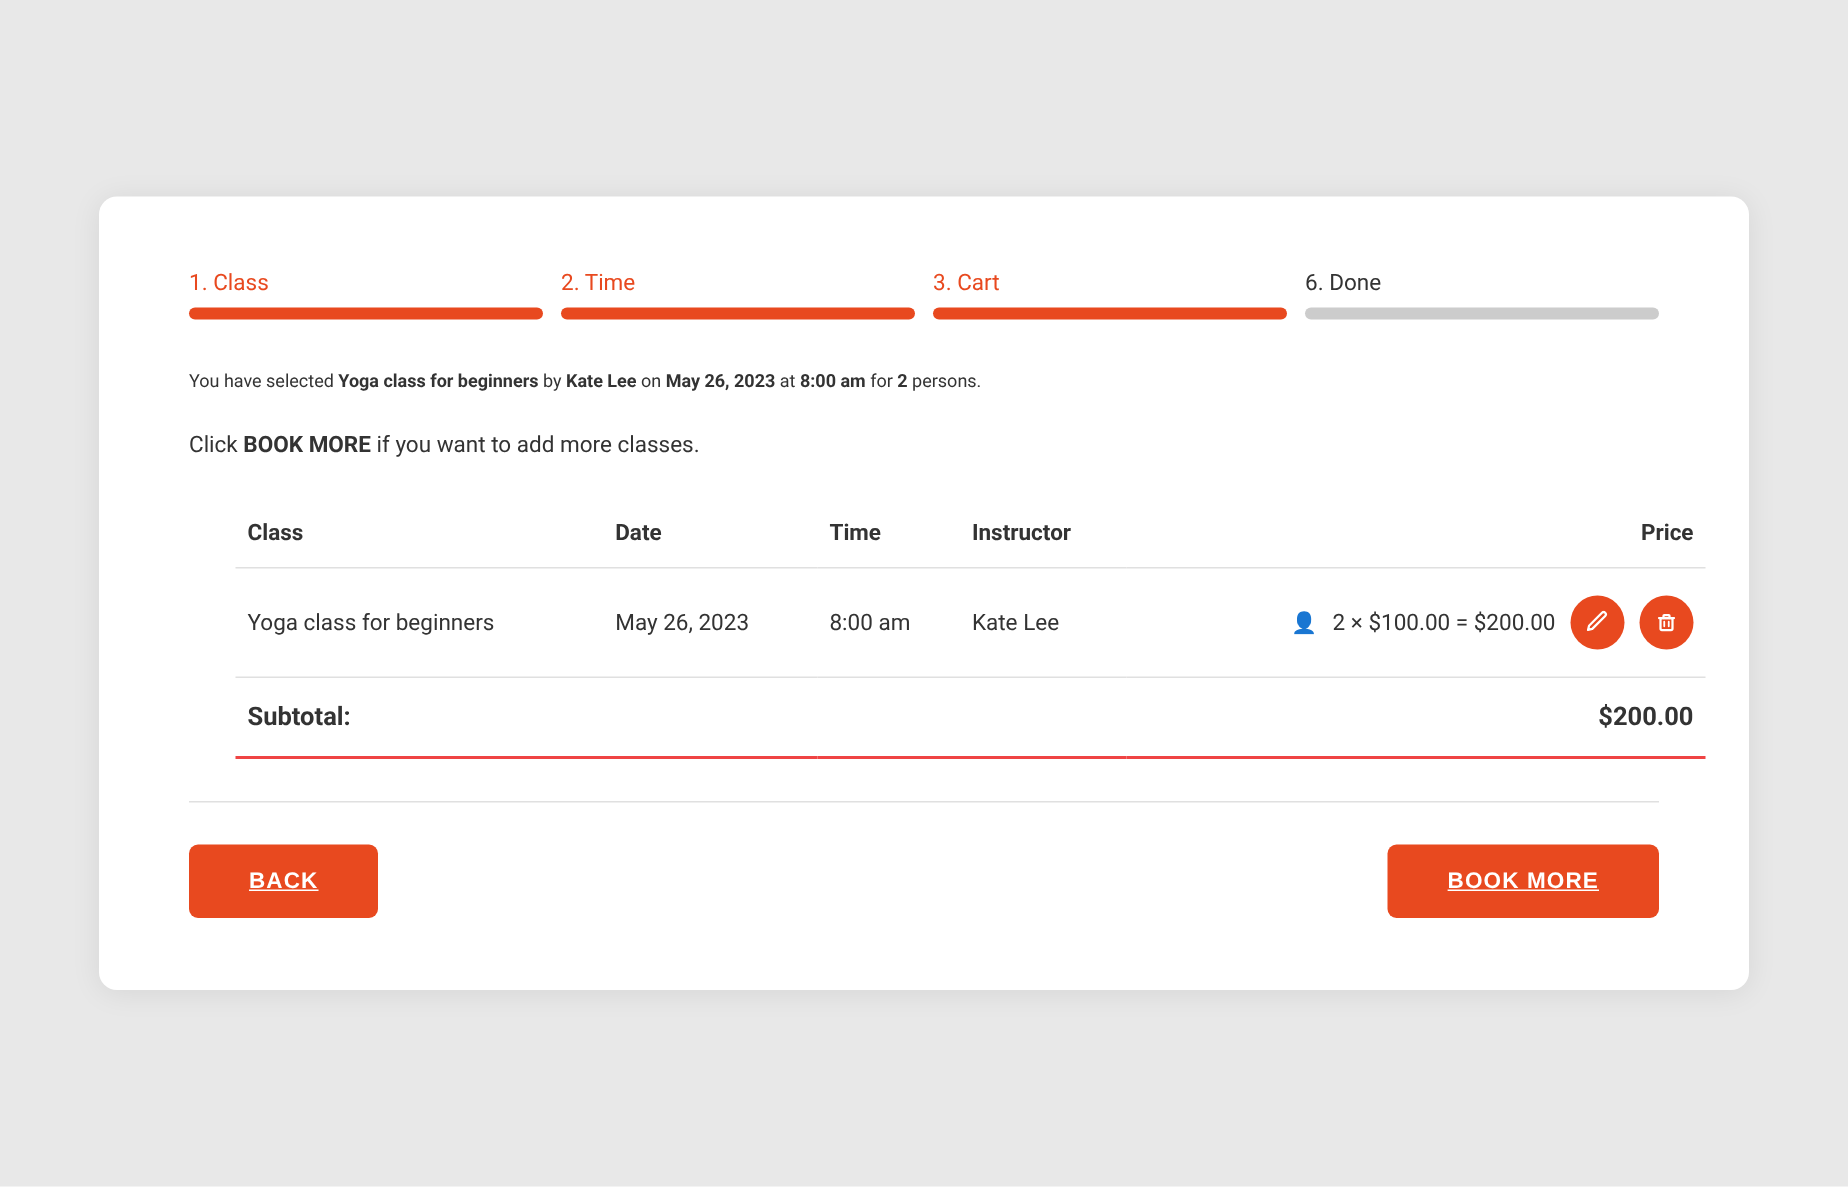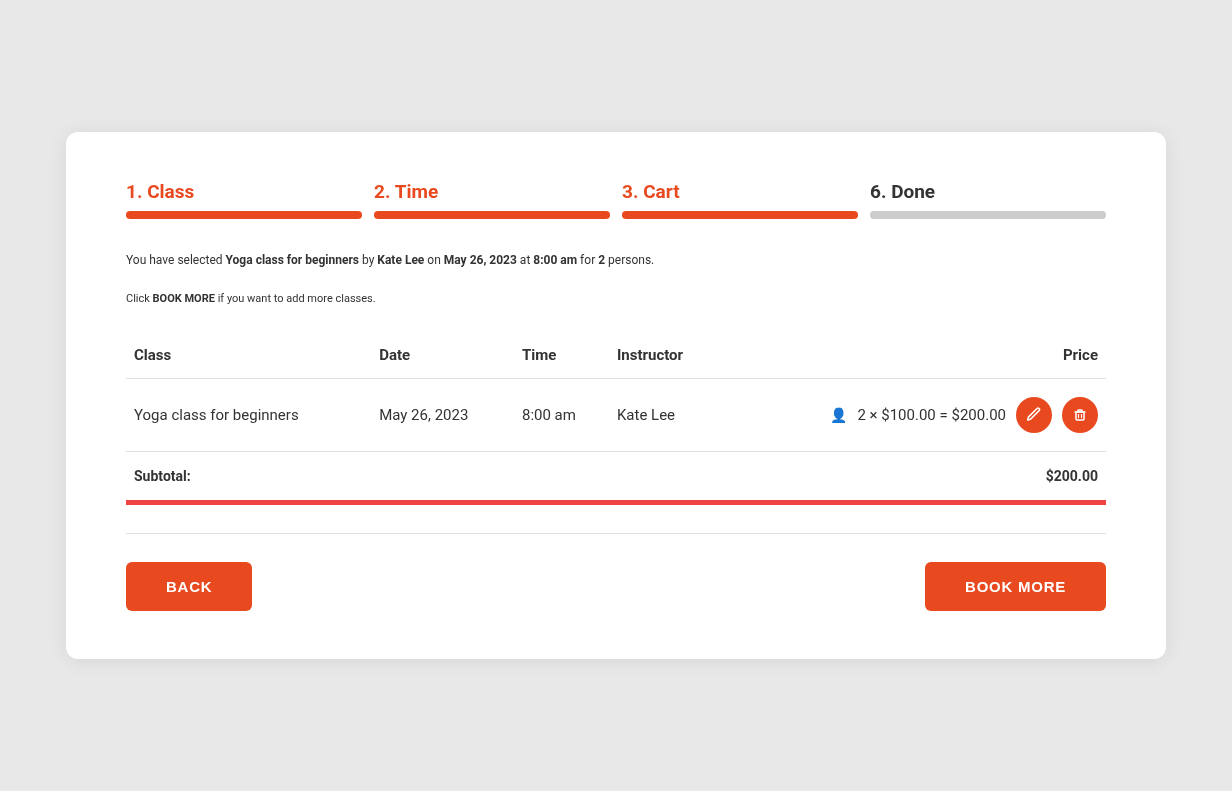--- a/index.html
+++ b/index.html
@@ -39,22 +39,22 @@
       flex-direction: column;
       gap: 8px;
       padding-right: 12px;
     }
 
     .step:last-child {
       padding-right: 0;
     }
 
     .step-label {
-      font-size: 19px;
-      font-weight: 700;
+      font-size: 15px;
+      font-weight: 400;
       color: #e8491f;
     }
 
     .step-label.inactive {
       color: #333333;
     }
 
     .step-bar {
       height: 8px;
       border-radius: 4px;
@@ -71,35 +71,36 @@
       color: #333;
       margin-bottom: 20px;
       line-height: 1.6;
     }
 
     .selection-text strong {
       font-weight: 700;
     }
 
     .book-more-text {
-      font-size: 11px;
+      font-size: 15px;
       color: #333;
       margin-bottom: 28px;
       line-height: 1.6;
     }
 
     .book-more-text strong {
       font-weight: 700;
     }
 
     
     .booking-table {
       width: 100%;
       border-collapse: collapse;
       margin-bottom: 0;
+      margin-left: 31px;
     }
 
     .booking-table thead tr th {
       text-align: left;
       font-size: 15px;
       font-weight: 700;
       color: #333;
       padding: 10px 8px 14px 8px;
       border-bottom: 1px solid #e0e0e0;
     }
@@ -144,22 +145,22 @@
       display: inline-flex;
       align-items: center;
       justify-content: center;
       color: white;
       font-size: 16px;
       flex-shrink: 0;
     }
 
     .summary-row td {
       padding: 16px 8px;
-      font-size: 14px;
-      border-bottom: 5px solid #ef4444;
+      font-size: 17px;
+      border-bottom: 2px solid #ef4444;
     }
 
     .summary-row td.label-cell {
       font-weight: 700;
       color: #333;
     }
 
     .summary-row td.amount-cell {
       text-align: right;
       font-weight: 700;
@@ -208,20 +209,21 @@
 
     .btn {
       padding: 16px 40px;
       border-radius: 6px;
       font-size: 15px;
       font-weight: 800;
       border: none;
       cursor: pointer;
       letter-spacing: 0.05em;
       text-transform: uppercase;
+      text-decoration: underline;
     }
 
     .btn-primary {
       background: #e8491f;
       color: white;
     }
   </style>
 </head>
 <body>
 

